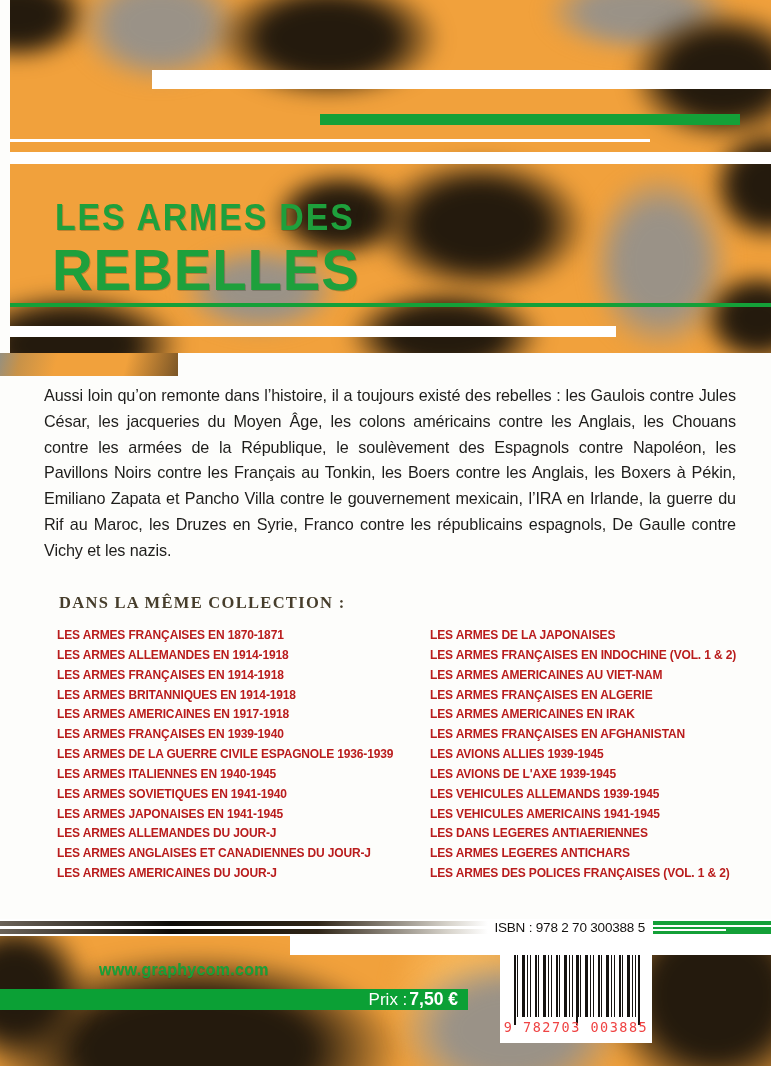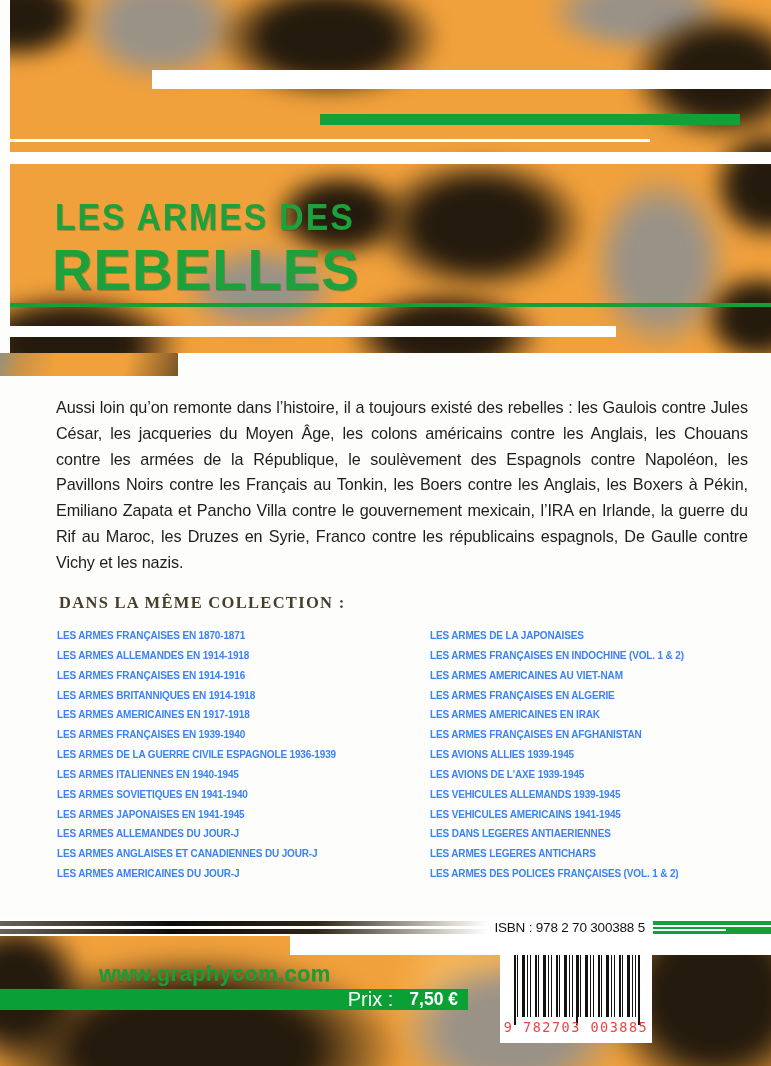--- a/index.html
+++ b/index.html
@@ -28,32 +28,32 @@
     position:absolute;margin:0;color:#1EA03C;font-weight:bold;line-height:1;
     transform-origin:left top;text-shadow:1px 1px 0 rgba(30,40,10,.25);
   }
   .title-l1{left:45px;top:200px;font-size:36px;letter-spacing:2px;transform:scaleX(.94);}
   .title-l2{left:42px;top:241px;font-size:58px;letter-spacing:1px;transform:scaleX(.97);}
   
   .white-section{position:absolute;left:0;top:353px;width:771px;height:567px;background:#FDFDFB;}
   .step-patch{position:absolute;left:0;top:0;width:178px;height:23px;
     background:linear-gradient(105deg,#96907F 0%,#C89248 12%,#F1A13C 32%,#F1A13C 70%,#7A5526 100%);}
   .intro{
-    position:absolute;left:44px;top:30px;width:692px;margin:12px;
+    position:absolute;left:44px;top:30px;width:692px;margin:0;
     font-size:16.2px;line-height:25.8px;color:#1E1D1B;text-align:justify;letter-spacing:-0.1px;
   }
   .collection-heading{
     position:absolute;left:47px;top:228px;margin:12px;
     font-family:"Liberation Serif",serif;font-weight:bold;font-size:16.5px;
     letter-spacing:1.3px;color:#463D2B;
   }
   .col{position:absolute;top:273px;}
   .col-left{left:57px;width:365px;}
   .col-right{left:430px;width:341px;}
-  .col .item{font-size:10px;font-weight:bold;line-height:19.85px;color:#3b82f6;
+  .col .item{font-size:12px;font-weight:bold;line-height:19.85px;color:#b91c1c;
     letter-spacing:-0.15px;white-space:nowrap;}
   
   .isbn-strip{position:absolute;left:0;top:919px;width:771px;height:17px;display:flex;
     align-items:stretch;background:#fff;}
   .grad-bars{flex:1;display:flex;flex-direction:column;justify-content:center;gap:3px;}
   .grad-bars .gb{height:5px;
     background:linear-gradient(to right,#6A6258 0%,#0E0C08 35%,#2F2517 65%,#D8D4CC 92%,#FFF 100%);}
   .isbn-text{background:#fff;display:flex;align-items:center;padding:0 8px 0 6px;
     font-size:13.5px;font-weight:normal;color:#141210;letter-spacing:-0.2px;white-space:nowrap;}
   .isbn-green{width:118px;display:flex;flex-direction:column;justify-content:center;gap:2px;}
@@ -67,25 +67,25 @@
     background:repeating-linear-gradient(90deg,
       #141210 0,#141210 2px,#fff 2px,#fff 3px,
       #141210 3px,#141210 4px,#fff 4px,#fff 8px,
       #141210 8px,#141210 11px,#fff 11px,#fff 13px,
       #141210 13px,#141210 14px,#fff 14px,#fff 16px,
       #141210 16px,#141210 17px,#fff 17px,#fff 21px);}
   .guard{position:absolute;top:19px;width:2px;height:70px;background:#141210;}
   .guard.gl{left:14px;} .guard.gc{left:76px;} .guard.gr{left:138px;}
   .barcode-digits{position:absolute;left:0;top:83px;width:152px;text-align:center;
     font-family:"DejaVu Sans Mono",monospace;font-size:13.5px;color:#ef4444;letter-spacing:1.5px;}
-  .website{position:absolute;left:99px;top:961px;font-size:22px;font-weight:bold;
+  .website{position:absolute;left:99px;top:961px;font-size:16px;font-weight:bold;
     color:#18A038;letter-spacing:0.3px;text-shadow:0 1px 0 rgba(40,60,10,.25);}
   .price-bar{position:absolute;left:0;top:989px;width:468px;height:21px;background:#0BA035;
     display:flex;align-items:center;justify-content:flex-end;padding-right:10px;box-sizing:border-box;}
-  .price-bar .plabel{color:#fff;font-size:20px;margin-right:16px;}
+  .price-bar .plabel{color:#fff;font-size:17px;margin-right:2px;}
   .price-bar .pvalue{color:#fff;font-size:17.5px;font-weight:bold;}
 </style>
 </head>
 <body>
 
 <div class="cover">
 
   <div class="camo camo-top">
     <div class="blob dark" style="left:-67px;top:-33px;width:150px;height:96px;"></div>
     <div class="blob gray" style="left:65px;top:-35px;width:170px;height:120px;"></div>
@@ -110,21 +110,21 @@
     <div class="stripe s-white3"></div>
   </div>
 
   <div class="white-section">
     <div class="step-patch"></div>
     <p class="intro">Aussi loin qu’on remonte dans l’histoire, il a toujours existé des rebelles : les Gaulois contre Jules César, les jacqueries du Moyen Âge, les colons américains contre les Anglais, les Chouans contre les armées de la République, le soulèvement des Espagnols contre Napoléon, les Pavillons Noirs contre les Français au Tonkin, les Boers contre les Anglais, les Boxers à Pékin, Emiliano Zapata et Pancho Villa contre le gouvernement mexicain, l’IRA en Irlande, la guerre du Rif au Maroc, les Druzes en Syrie, Franco contre les républicains espagnols, De Gaulle contre Vichy et les nazis.</p>
     <h2 class="collection-heading">DANS LA MÊME COLLECTION :</h2>
     <div class="col col-left">
       <div class="item">LES ARMES FRANÇAISES EN 1870-1871</div>
       <div class="item">LES ARMES ALLEMANDES EN 1914-1918</div>
-      <div class="item">LES ARMES FRANÇAISES EN 1914-1916</div>
+      <div class="item">LES ARMES FRANÇAISES EN 1914-1918</div>
       <div class="item">LES ARMES BRITANNIQUES EN 1914-1918</div>
       <div class="item">LES ARMES AMERICAINES EN 1917-1918</div>
       <div class="item">LES ARMES FRANÇAISES EN 1939-1940</div>
       <div class="item">LES ARMES DE LA GUERRE CIVILE ESPAGNOLE 1936-1939</div>
       <div class="item">LES ARMES ITALIENNES EN 1940-1945</div>
       <div class="item">LES ARMES SOVIETIQUES EN 1941-1940</div>
       <div class="item">LES ARMES JAPONAISES EN 1941-1945</div>
       <div class="item">LES ARMES ALLEMANDES DU JOUR-J</div>
       <div class="item">LES ARMES ANGLAISES ET CANADIENNES DU JOUR-J</div>
       <div class="item">LES ARMES AMERICAINES DU JOUR-J</div>

